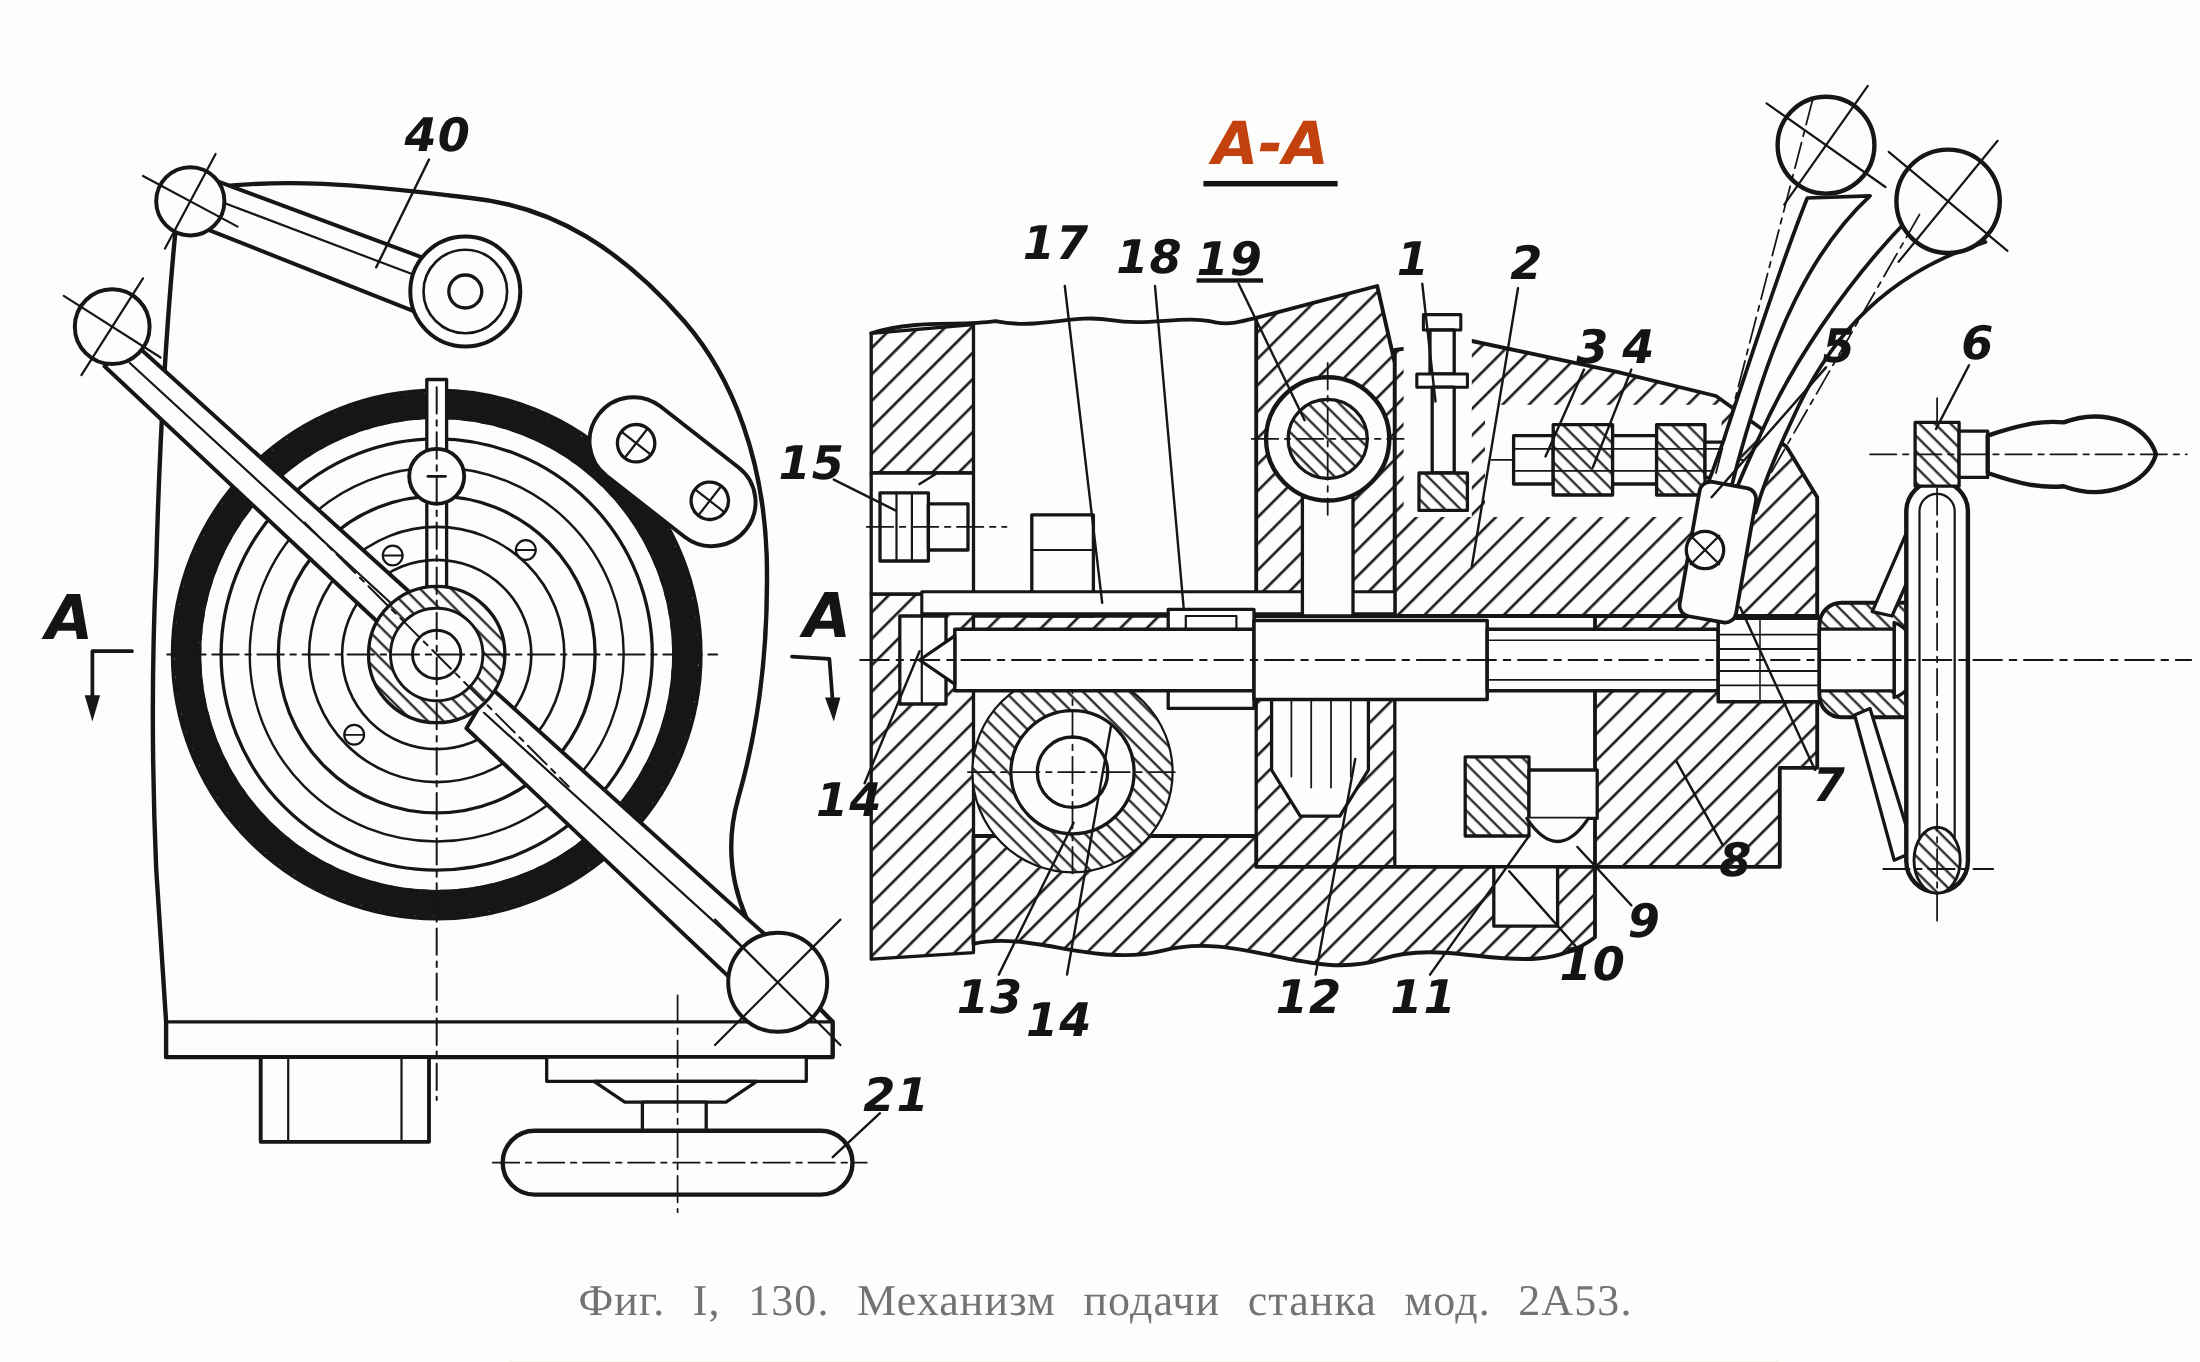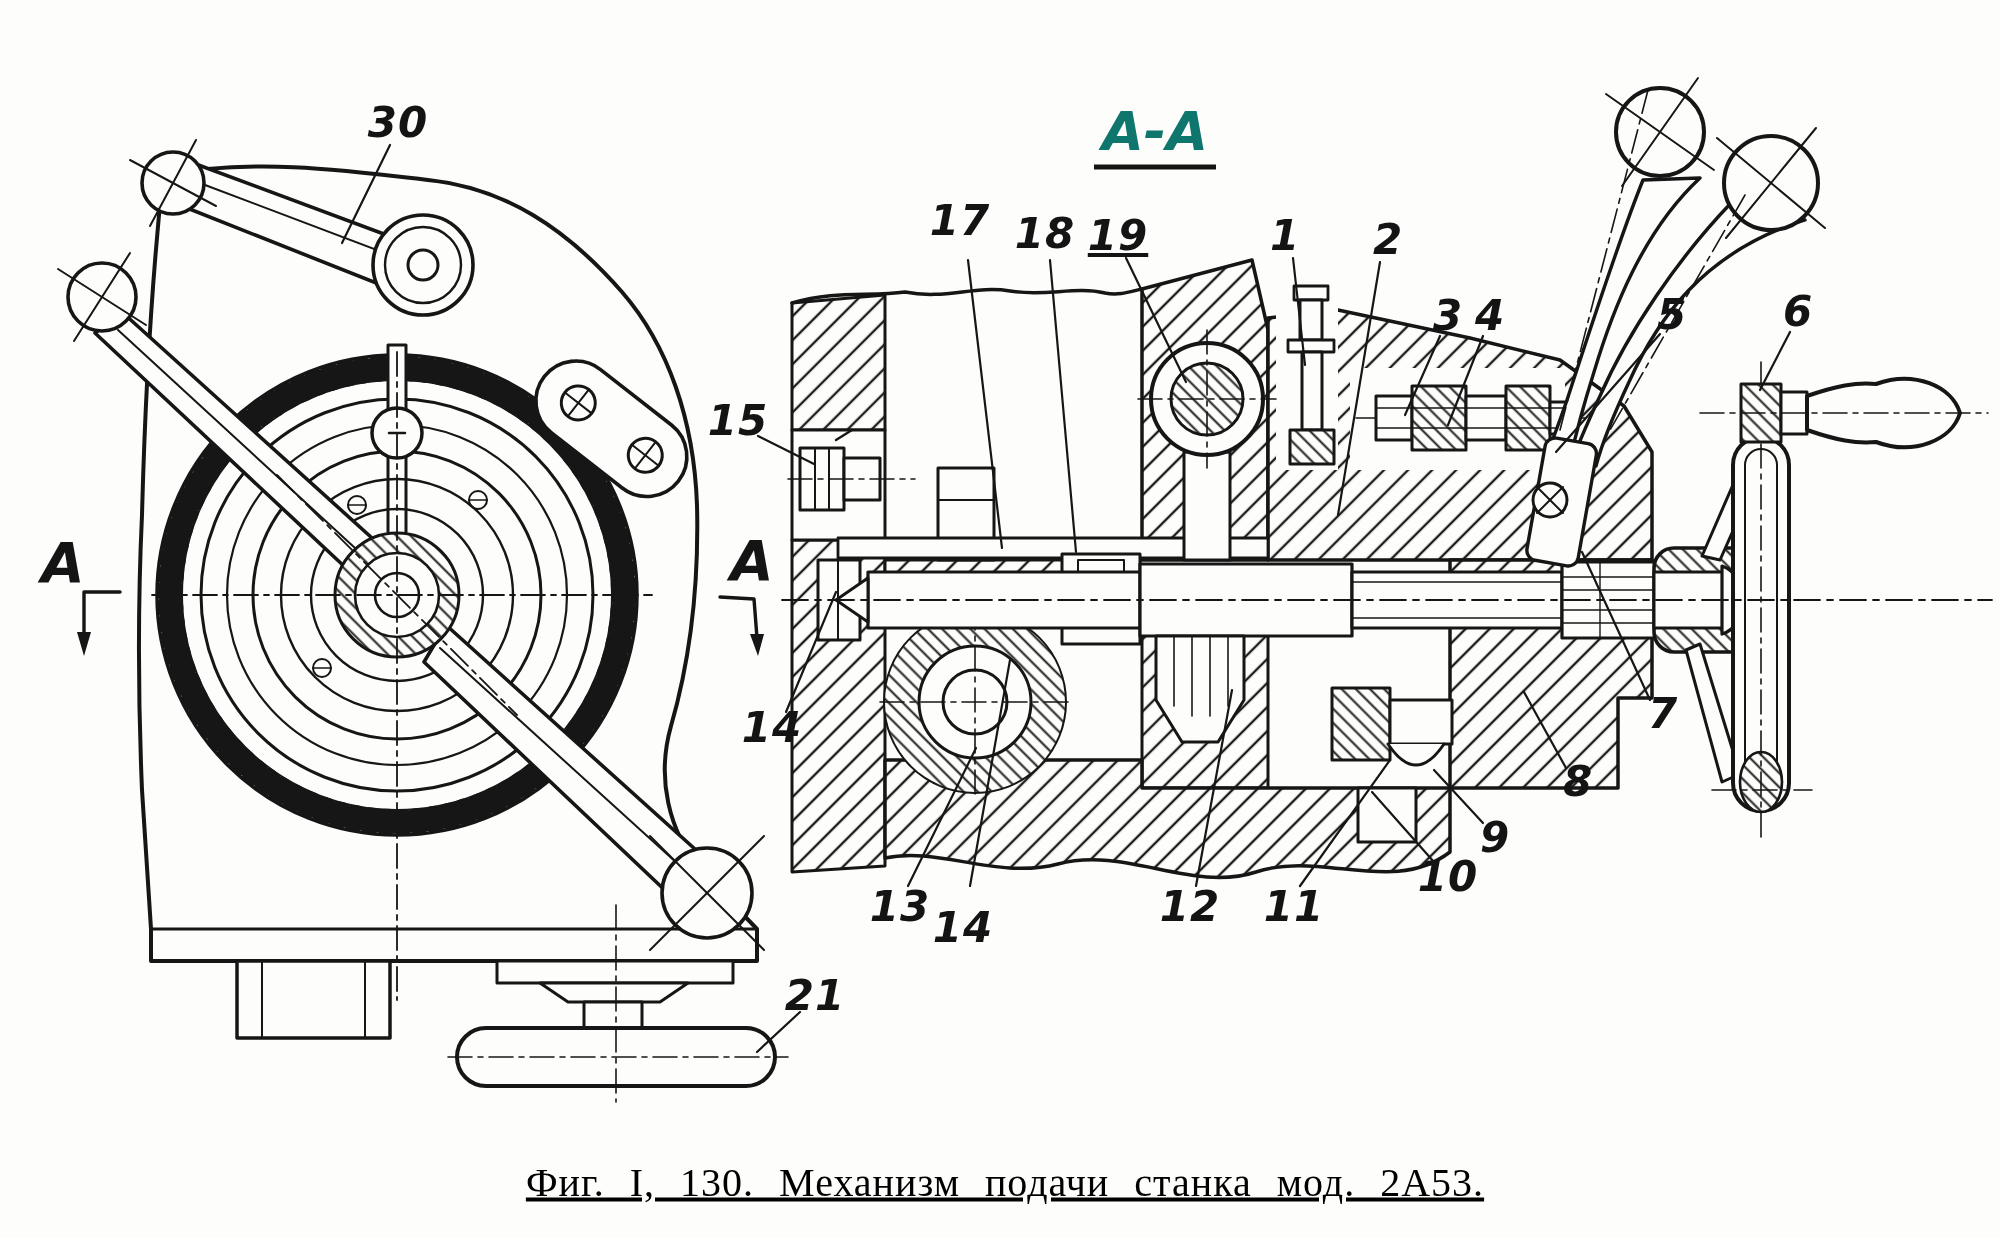--- a/index.html
+++ b/index.html
@@ -3,27 +3,27 @@
 <meta charset="utf-8">
 <style>
   html,body{margin:0;padding:0;background:#e8e8e4;}
   .stage{position:relative;width:2000px;height:1238px;background:#fdfdfb;overflow:hidden;
          font-family:"DejaVu Sans",sans-serif;color:#161616;}
   .stage svg{position:absolute;left:0;top:0;}
   .callout{position:absolute;transform:translate(-50%,-50%);
            font:italic 700 42px "DejaVu Sans",sans-serif;letter-spacing:1px;
            color:#141414;white-space:nowrap;line-height:1;}
   .sec-label{position:absolute;transform:translate(-50%,-50%);
-             font:italic 700 54px "DejaVu Sans",sans-serif;color:#0f766e;
+             font:italic 700 54px "DejaVu Sans",sans-serif;color:#c2410c;
              padding:0 8px 6px 8px;border-bottom:5px solid #141414;line-height:1;}
   .cut-letter{position:absolute;transform:translate(-50%,-50%);
               font:italic 700 56px "DejaVu Sans",sans-serif;color:#141414;line-height:1;}
   .caption{position:absolute;left:1005px;top:1182px;transform:translate(-50%,-50%);
-           font:400 40px "Liberation Serif",serif;color:#000000;
-           word-spacing:14px;letter-spacing:1px;white-space:nowrap;text-decoration:underline;}
+           font:400 40px "Liberation Serif",serif;color:#737373;
+           word-spacing:14px;letter-spacing:1px;white-space:nowrap;}
 </style>
 </head>
 <body>
 
 <div class="stage">
 
 <svg viewBox="0 0 2000 1238" width="2000" height="1238">
   <defs>
     <pattern id="h1" width="17" height="17" patternUnits="userSpaceOnUse" patternTransform="rotate(45)">
       <rect width="17" height="17" fill="#fdfdfb"></rect>
@@ -322,18 +322,18 @@
 <div class="callout" style="left:1448px;top:877px;">10</div>
 <div class="callout" style="left:1294px;top:907px;">11</div>
 <div class="callout" style="left:1190px;top:907px;">12</div>
 <div class="callout" style="left:900px;top:907px;font-style:italic;">13</div>
 <div class="callout" style="left:963px;top:928px;font-style:italic;">14</div>
 <div class="callout" style="left:772px;top:728px;">14</div>
 <div class="callout" style="left:738px;top:421px;">15</div>
 <div class="callout" style="left:960px;top:221px;">17</div>
 <div class="callout" style="left:1045px;top:234px;">18</div>
 <div class="callout" style="left:1118px;top:236px;text-decoration:underline;">19</div>
-<div class="callout" style="left:398px;top:123px;">30</div>
+<div class="callout" style="left:398px;top:123px;">40</div>
 <div class="callout" style="left:815px;top:996px;">21</div>
 
 <div class="caption">Фиг. I, 130. Механизм подачи станка мод. 2А53.</div>
 
 </div>
 
 </body></html>

